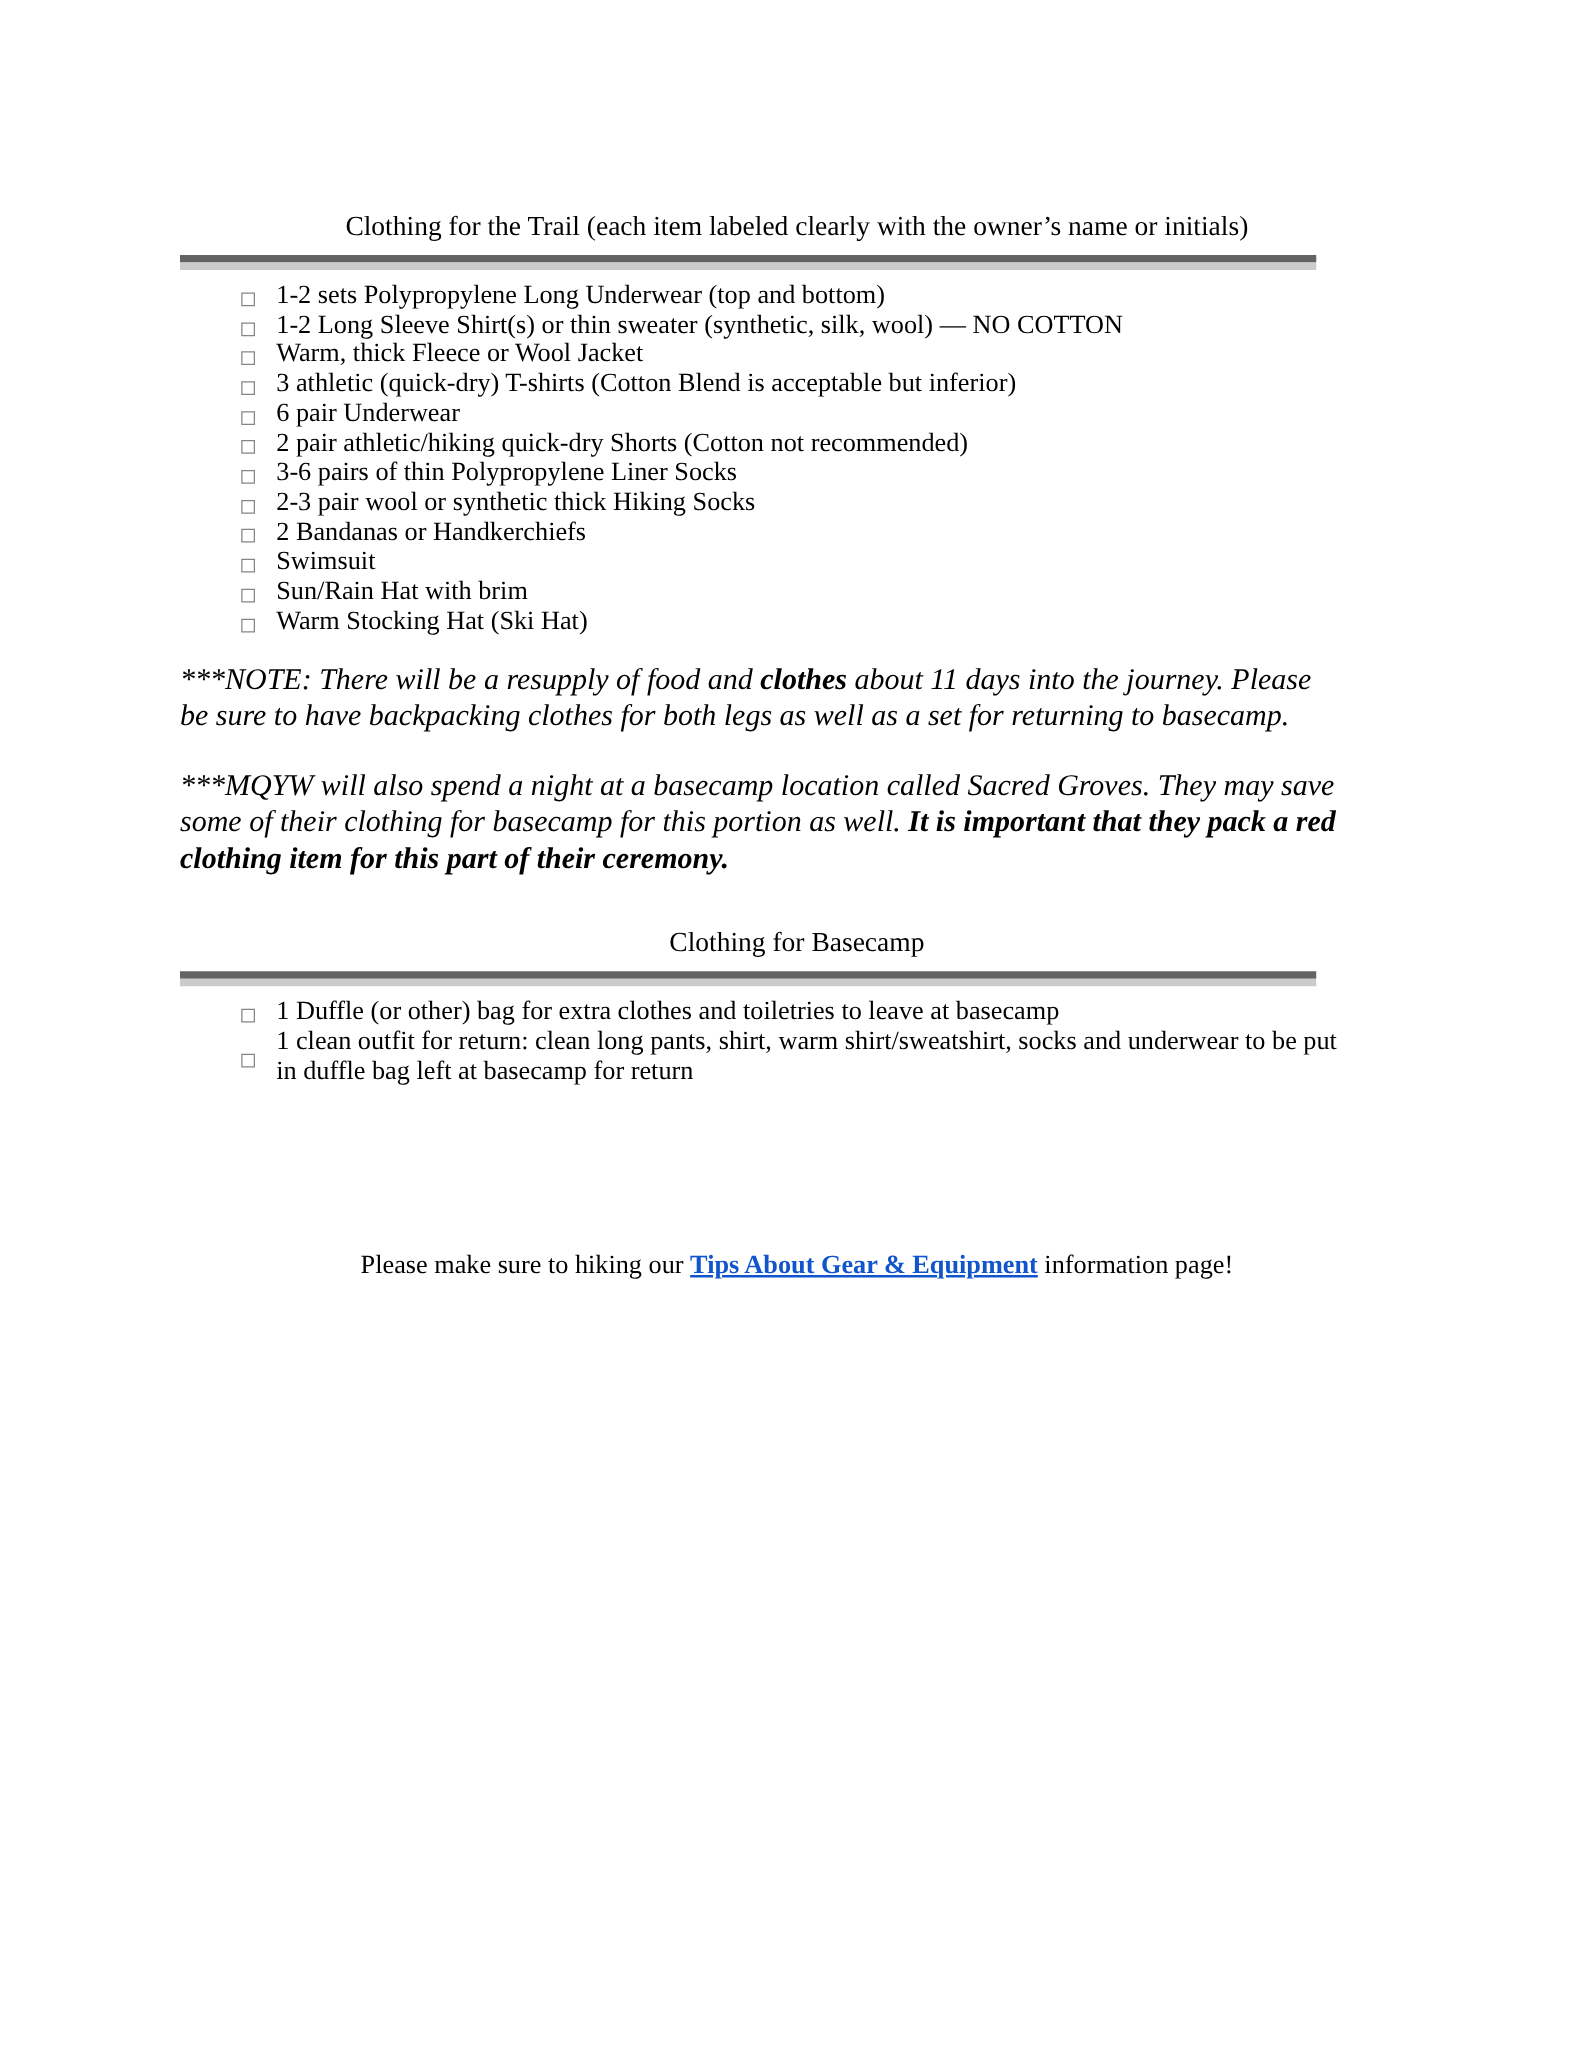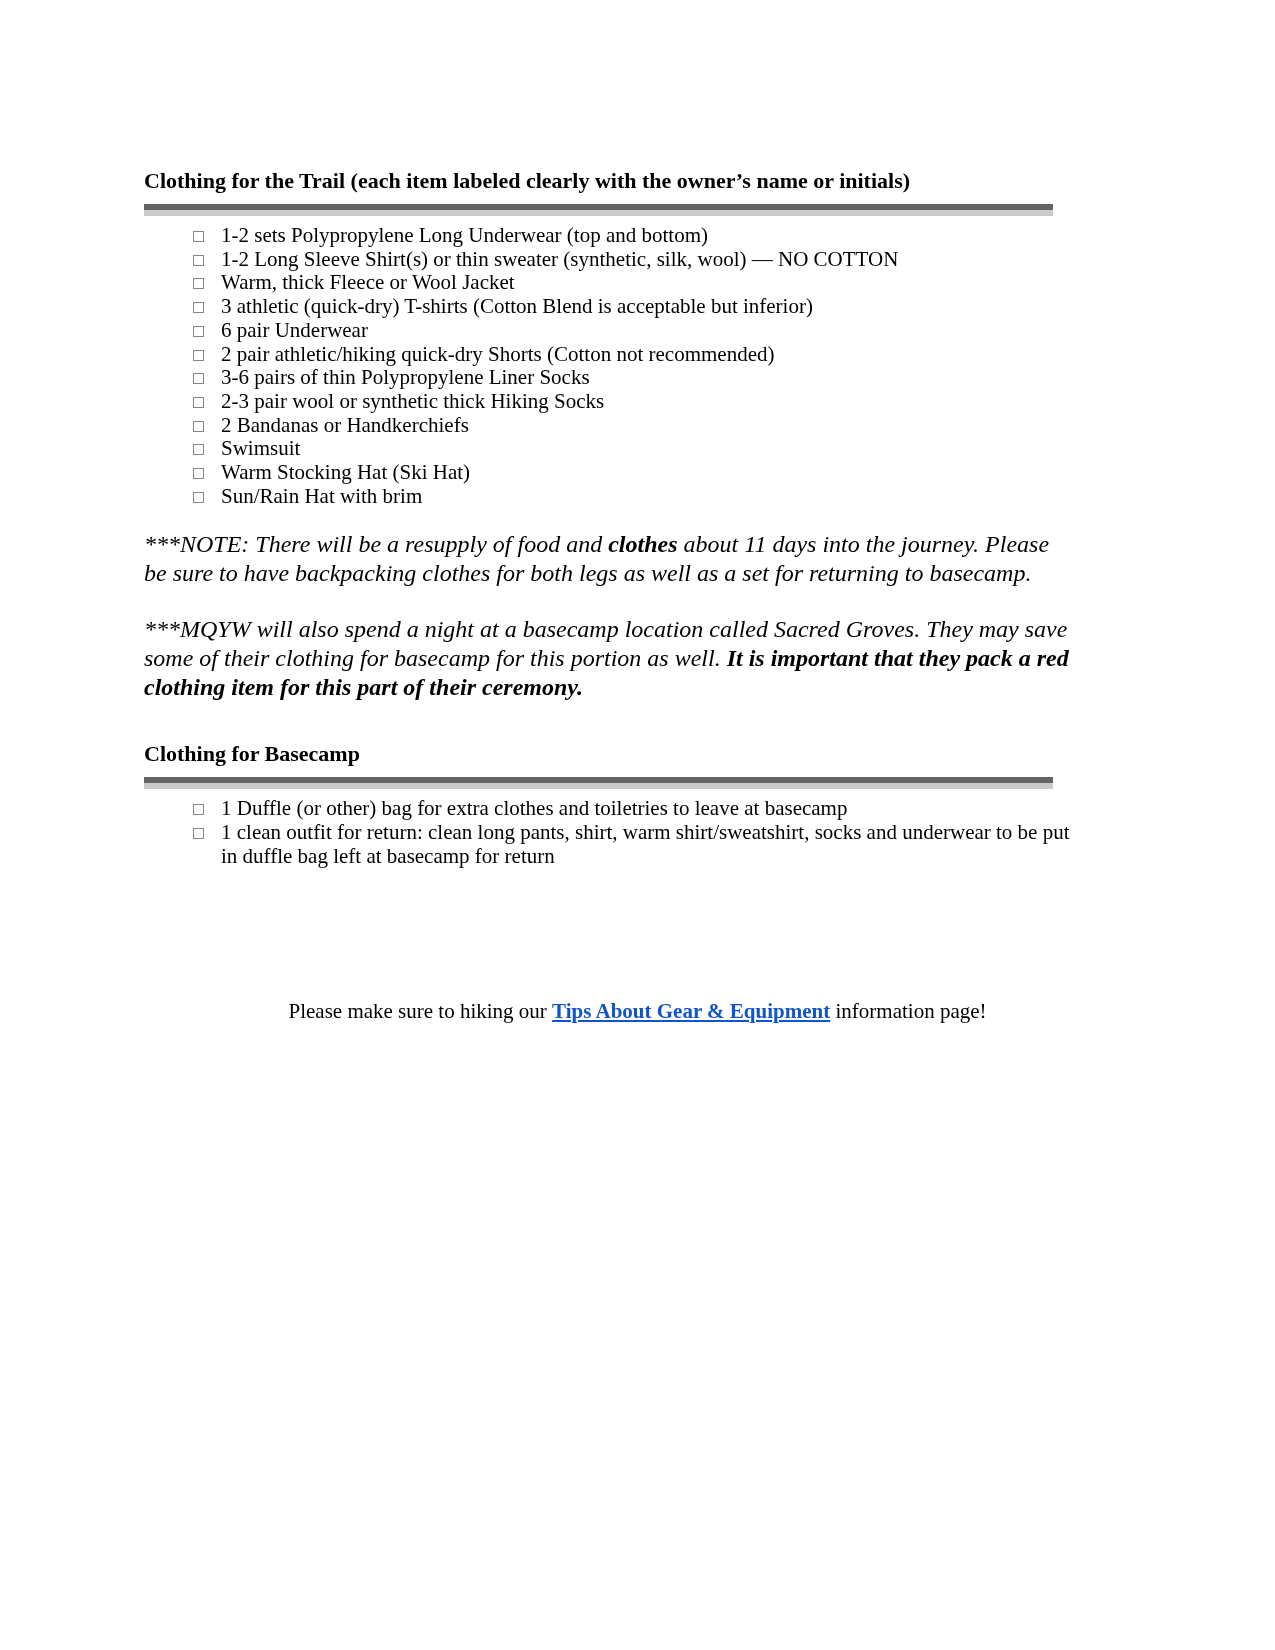--- a/index.html
+++ b/index.html
@@ -9,34 +9,35 @@
     color:#000000;
     font-family:"Liberation Serif", serif;
     overflow:hidden;
   }
   .page { box-sizing:border-box; padding:168px 144px 0 144px; }
 
   .section-heading {
     margin:0;
     font-size:22px;
     line-height:25px;
-    font-weight:700;
+    font-weight:400;
+    text-align:center;
   }
   .divider { width:909px; margin-top:11px; font-size:0; }
   .divider-dark  { height:6px; }
   .divider-light { height:6px; }
 
   .checklist {
     list-style:none;
     margin:8px 0 0 0;
     padding:0;
     font-size:21px;
     line-height:23.7px;
   }
-  .check-item { display:flex; align-items:flex-start; }
+  .check-item { display:flex; align-items:center; }
   .checkbox {
     flex:0 0 auto;
     width:9px; height:9px;
     border:1.5px solid #858585;
     margin:7px 0 0 49px;
     background:transparent;
   }
   .item-text { margin-left:17px; max-width:850px; }
 
   .note {
@@ -123,26 +124,26 @@
           <span class="item-text">2 Bandanas or Handkerchiefs</span>
         </li>
 
         <li class="check-item">
           <span class="checkbox" style="border-color: rgb(133, 133, 133);"></span>
           <span class="item-text">Swimsuit</span>
         </li>
 
         <li class="check-item">
           <span class="checkbox" style="border-color: rgb(133, 133, 133);"></span>
-          <span class="item-text">Warm Stocking Hat (Ski Hat)</span>
+          <span class="item-text">Sun/Rain Hat with brim</span>
         </li>
 
         <li class="check-item">
           <span class="checkbox" style="border-color: rgb(133, 133, 133);"></span>
-          <span class="item-text">Sun/Rain Hat with brim</span>
+          <span class="item-text">Warm Stocking Hat (Ski Hat)</span>
         </li>
       </ul>
   </section>
 
   <p class="note"><span>***NOTE: There will be a resupply of food and </span><strong>clothes</strong><span> about 11 days into the journey. Please be sure to have backpacking clothes for both legs as well as a set for returning to basecamp.</span></p>
 
   <p class="note second"><span>***MQYW will also spend a night at a basecamp location called Sacred Groves. They may save some of their clothing for basecamp for this portion as well. </span><strong>It is important that they pack a red clothing item for this part of their ceremony.</strong><span></span></p>
 
   <section>
     <h2 class="section-heading basecamp-heading">Clothing for Basecamp</h2>

